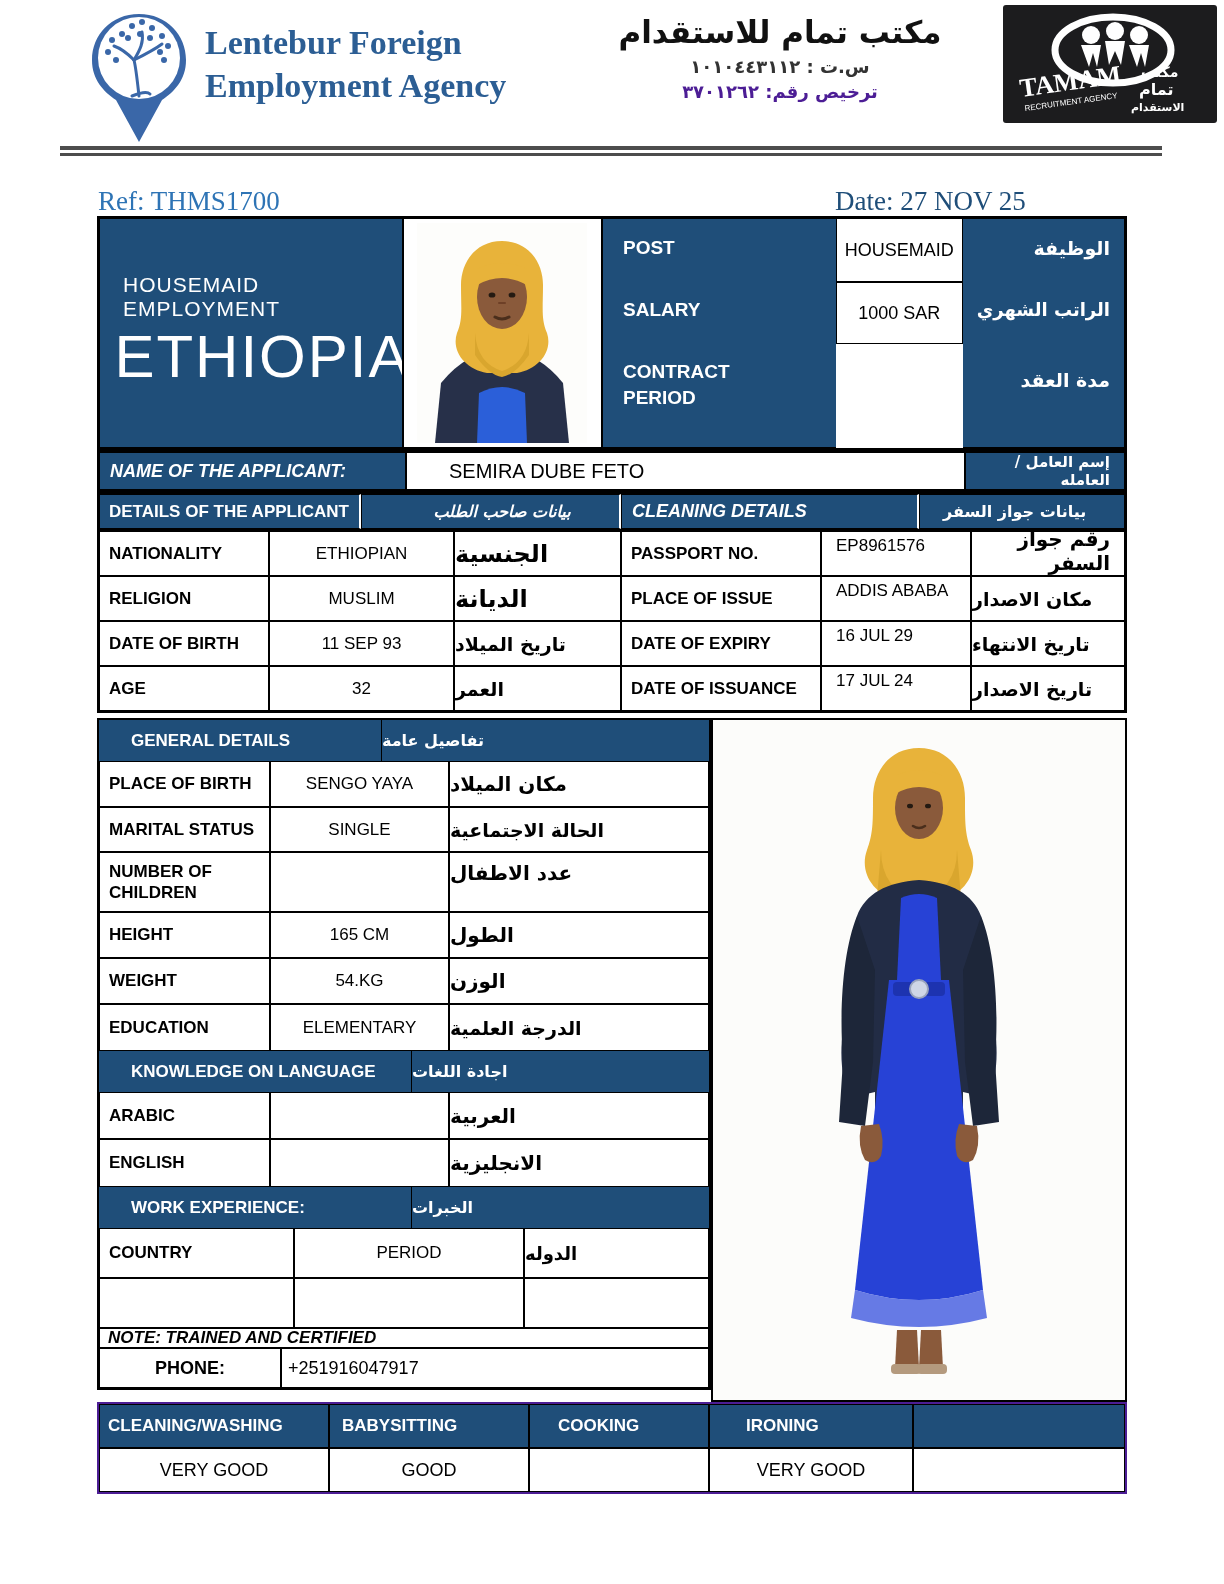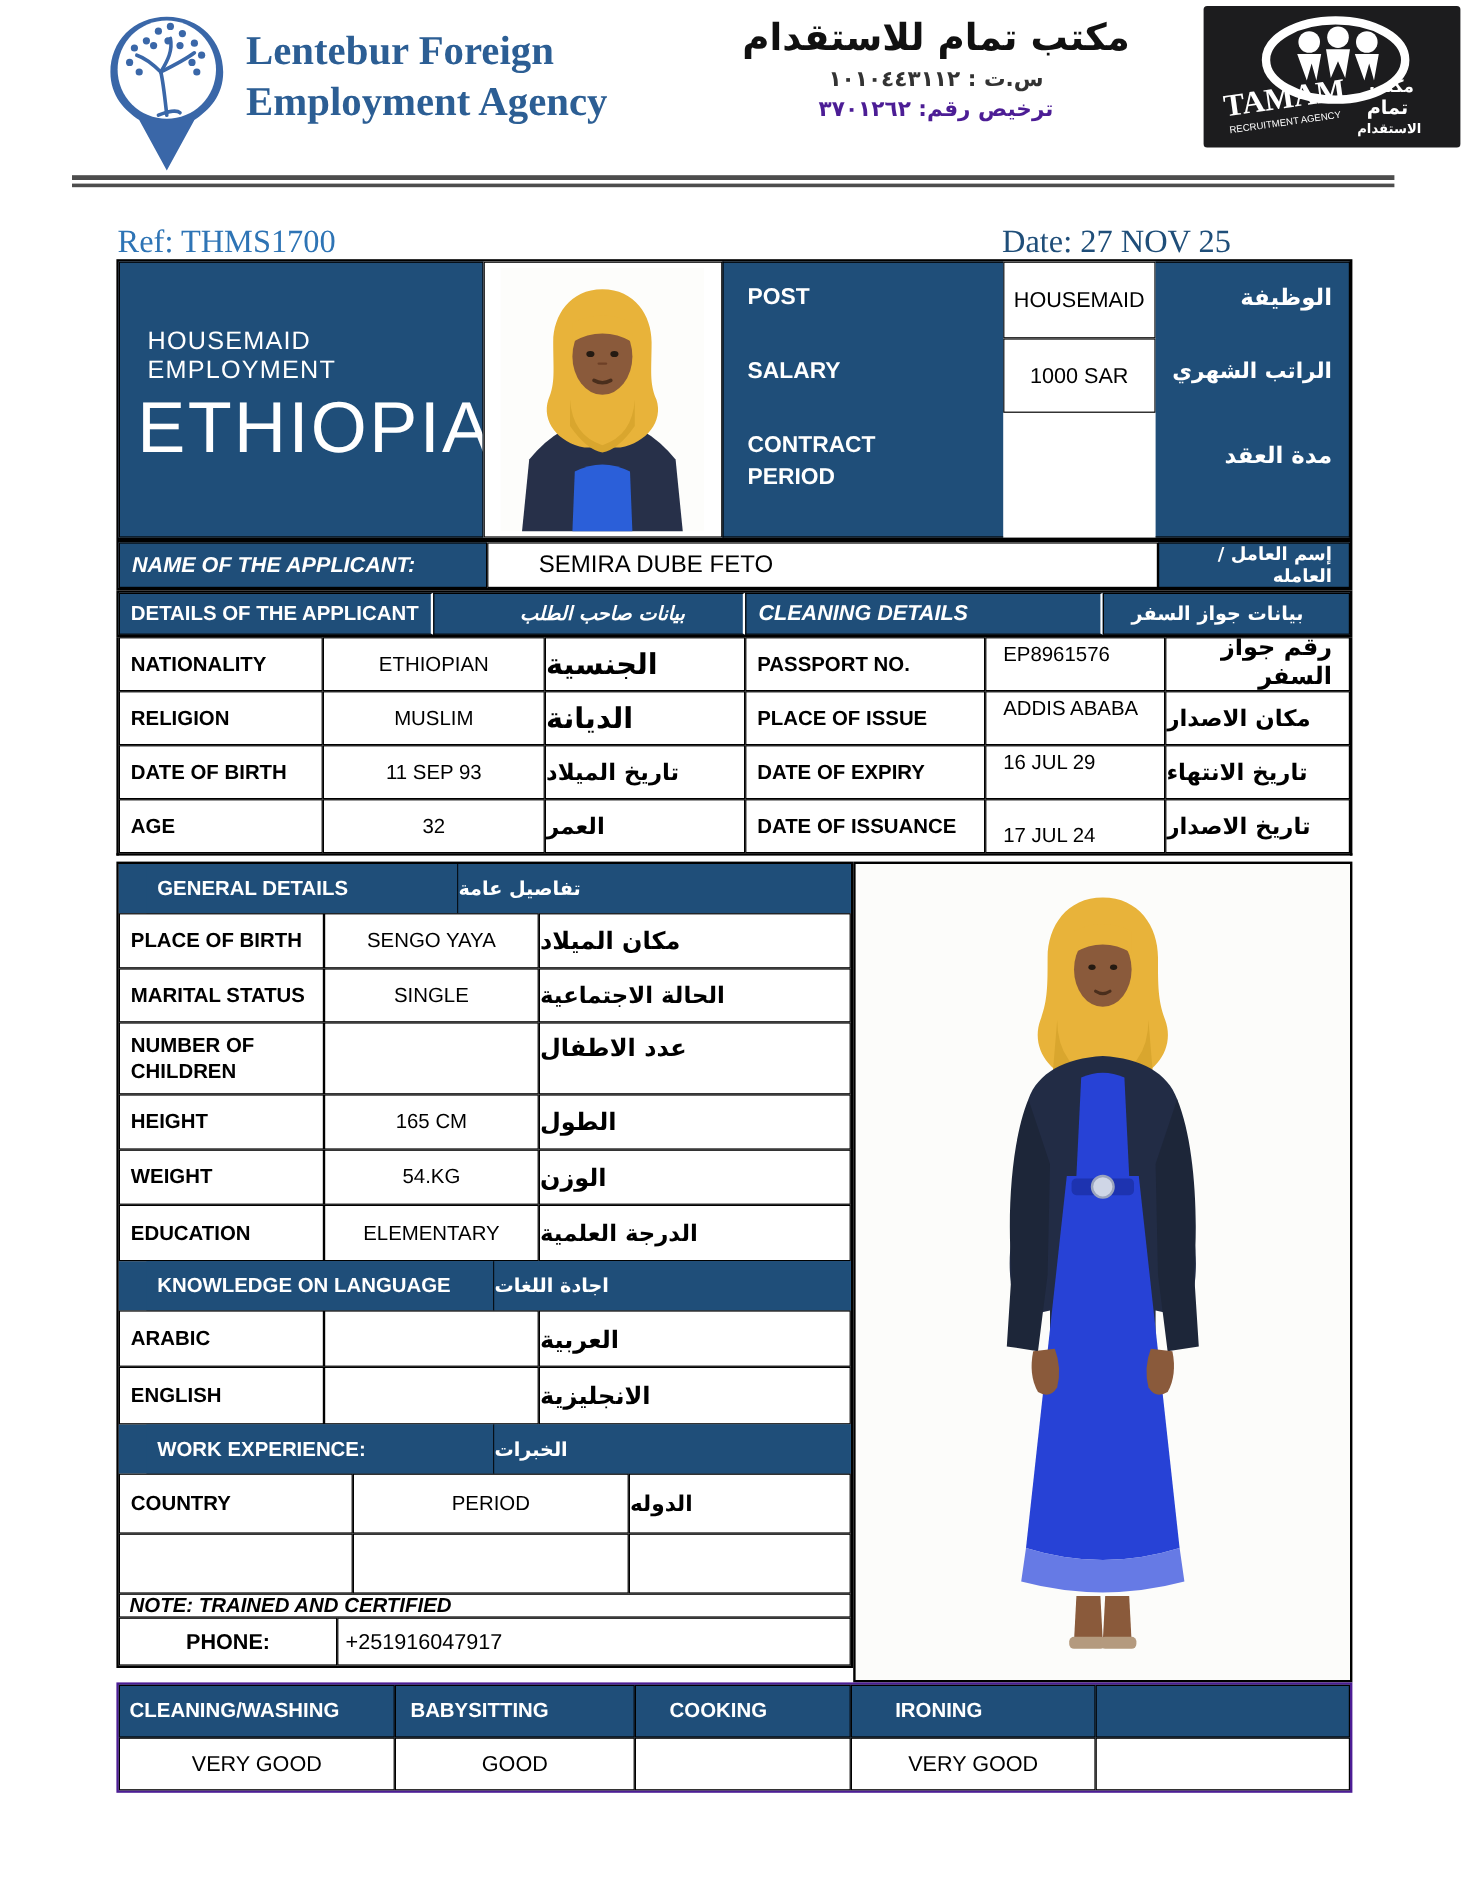--- a/index.html
+++ b/index.html
@@ -231,21 +231,21 @@
         </div>
       <div class="cell val" style="width:185px;">
           <span>32</span>
         </div>
       <div class="cell arc ar" style="width:167px;font-size:19px;" dir="rtl">
           <span>العمر</span>
         </div>
       <div class="cell lbl" style="width:200px;">
           <span>DATE OF ISSUANCE</span>
         </div>
-      <div class="cell valleft" style="width:150px;align-items:flex-start;padding-top:20px;">
+      <div class="cell valleft" style="width:150px;align-items:flex-start;padding-top:4px;">
           <span>17 JUL 24</span>
         </div>
       <div class="cell arc ar" style="flex:1;font-size:19px;" dir="rtl">
           <span>تاريخ الاصدار</span>
         </div>
     </div>
   </div>
 
   <div class="abs" style="left:97px;top:718px;width:614px;border:2px solid #000;">
 

